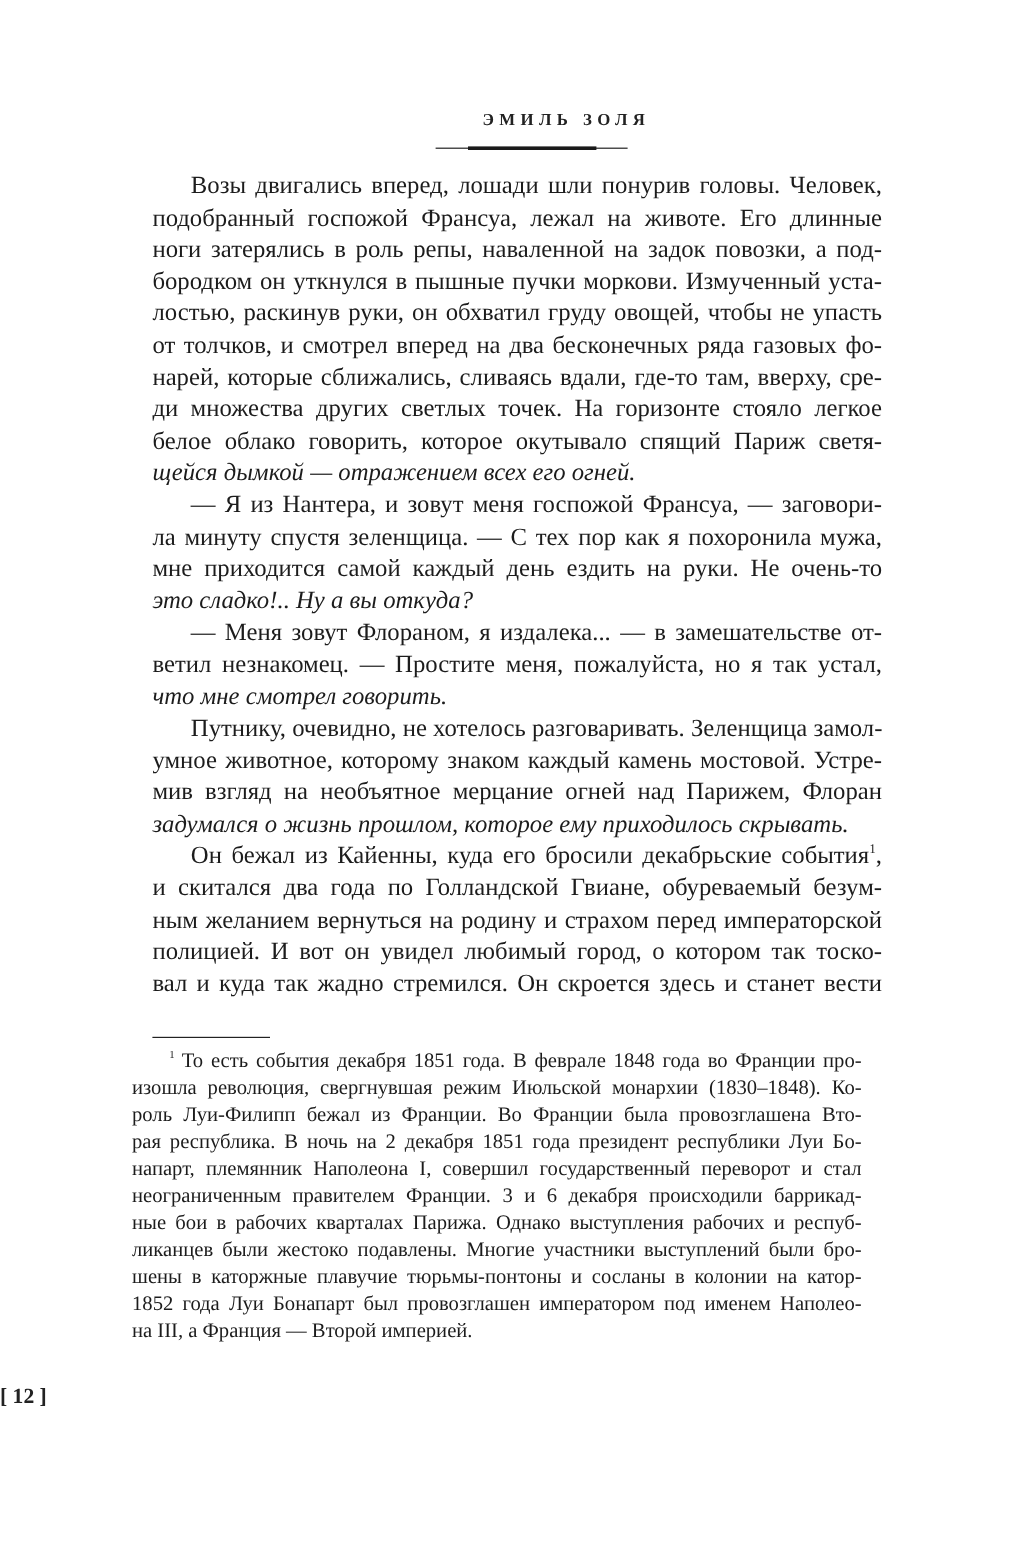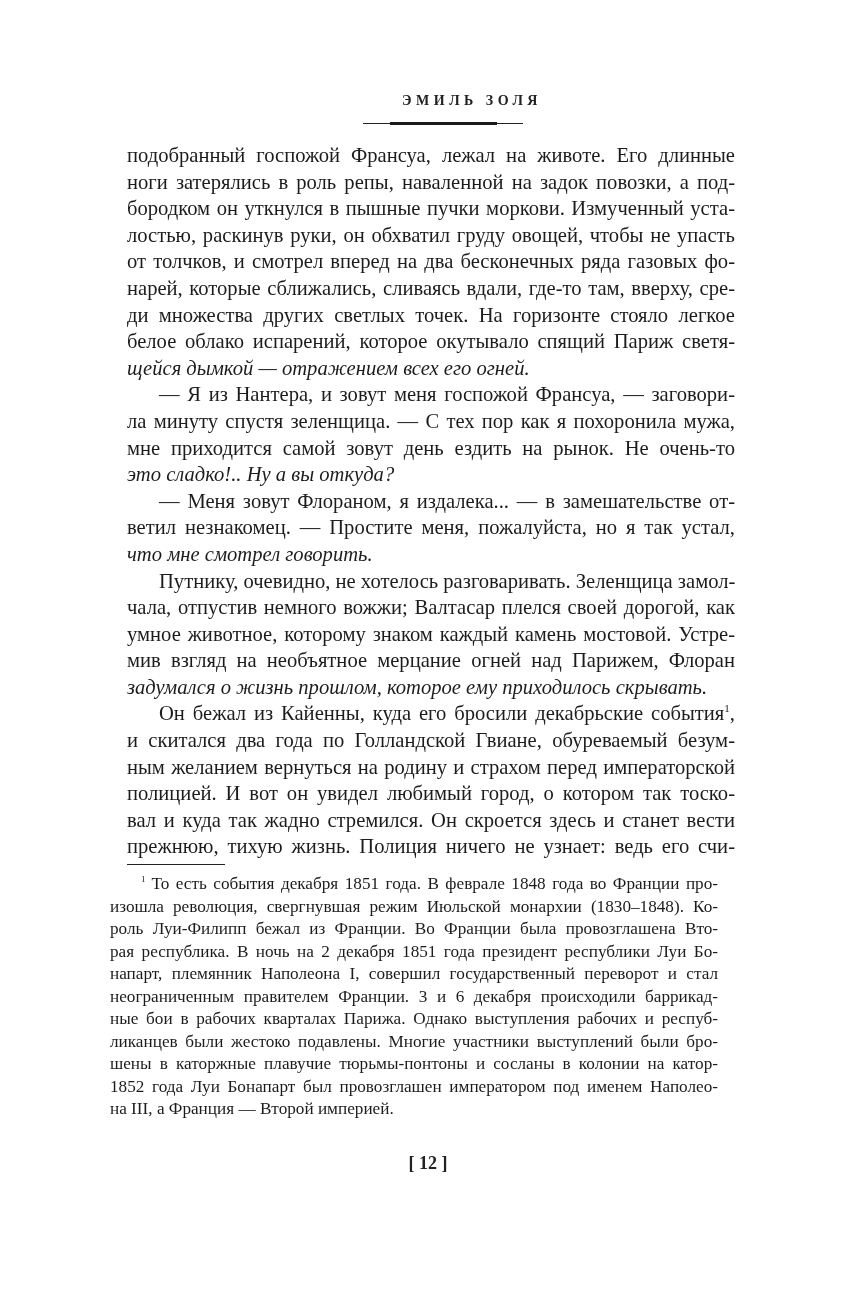--- a/index.html
+++ b/index.html
@@ -15,58 +15,57 @@
   .line.last { text-align-last: left; font-style: italic; }
   .line.indent { padding-left: 32px; }
   sup { font-size: 11px; line-height: 0; vertical-align: 8px; }
   .fn-rule { position: absolute; top: 864px; left: 127px; width: 98px; height: 1px; background: #222; }
   .footnote { position: absolute; top: 873px; left: 110px; width: 608px; }
   .fline { font-size: 17.2px; line-height: 22.5px; height: 22.5px; white-space: nowrap;
            text-align: justify; text-align-last: justify; }
   .fline.last { text-align-last: left; }
   .fline.indent { padding-left: 31px; }
   .fline sup { font-size: 9px; vertical-align: 7px; margin-right: 6px; }
-  .page-number { position: absolute; top: 1153px; left: 0; width: 856px; text-align: center;
+  .page-number { position: absolute; top: 1153px; left: 0; width: 856px; text-align: left;
                  font-size: 18px; font-weight: bold; color: #222; }
 </style>
 </head>
 <body>
 
 <div class="running-head">ЭМИЛЬ ЗОЛЯ</div>
 <div class="head-rule"></div>
 <div class="head-rule-thick"></div>
 
 <div class="main-text">
+  <div class="line indent">Возы двигались вперед, лошади шли понурив головы. Человек,</div>
   <div class="line">подобранный госпожой Франсуа, лежал на животе. Его длинные</div>
   <div class="line">ноги затерялись в роль репы, наваленной на задок повозки, а под-</div>
   <div class="line">бородком он уткнулся в пышные пучки моркови. Измученный уста-</div>
   <div class="line">лостью, раскинув руки, он обхватил груду овощей, чтобы не упасть</div>
   <div class="line">от толчков, и смотрел вперед на два бесконечных ряда газовых фо-</div>
   <div class="line">нарей, которые сближались, сливаясь вдали, где-то там, вверху, сре-</div>
   <div class="line">ди множества других светлых точек. На горизонте стояло легкое</div>
-  <div class="line">белое облако испарений, которое окутывало спящий Париж светя-</div>
+  <div class="line">белое облако говорить, которое окутывало спящий Париж светя-</div>
   <div class="line last">щейся дымкой — отражением всех его огней.</div>
   <div class="line indent">— Я из Нантера, и зовут меня госпожой Франсуа, — заговори-</div>
   <div class="line">ла минуту спустя зеленщица. — С тех пор как я похоронила мужа,</div>
-  <div class="line">мне приходится самой зовут день ездить на рынок. Не очень-то</div>
+  <div class="line">мне приходится самой каждый день ездить на руки. Не очень-то</div>
   <div class="line last">это сладко!.. Ну а вы откуда?</div>
   <div class="line indent">— Меня зовут Флораном, я издалека... — в замешательстве от-</div>
   <div class="line">ветил незнакомец. — Простите меня, пожалуйста, но я так устал,</div>
   <div class="line last">что мне смотрел говорить.</div>
   <div class="line indent">Путнику, очевидно, не хотелось разговаривать. Зеленщица замол-</div>
-  <div class="line">чала, отпустив немного вожжи; Валтасар плелся своей дорогой, как</div>
   <div class="line">умное животное, которому знаком каждый камень мостовой. Устре-</div>
   <div class="line">мив взгляд на необъятное мерцание огней над Парижем, Флоран</div>
   <div class="line last">задумался о жизнь прошлом, которое ему приходилось скрывать.</div>
   <div class="line indent"><span>Он бежал из Кайенны, куда его бросили декабрьские события</span><sup>1</sup><span>,</span></div>
   <div class="line">и скитался два года по Голландской Гвиане, обуреваемый безум-</div>
   <div class="line">ным желанием вернуться на родину и страхом перед императорской</div>
   <div class="line">полицией. И вот он увидел любимый город, о котором так тоско-</div>
   <div class="line">вал и куда так жадно стремился. Он скроется здесь и станет вести</div>
-  <div class="line">прежнюю, тихую жизнь. Полиция ничего не узнает: ведь его счи-</div>
 </div>
 
 <div class="fn-rule"></div>
 
 <div class="footnote">
   <div class="fline indent"><sup>1</sup><span>То есть события декабря 1851 года. В феврале 1848 года во Франции про-</span></div>
   <div class="fline">изошла революция, свергнувшая режим Июльской монархии (1830–1848). Ко-</div>
   <div class="fline">роль Луи-Филипп бежал из Франции. Во Франции была провозглашена Вто-</div>
   <div class="fline">рая республика. В ночь на 2 декабря 1851 года президент республики Луи Бо-</div>
   <div class="fline">напарт, племянник Наполеона I, совершил государственный переворот и стал</div>

